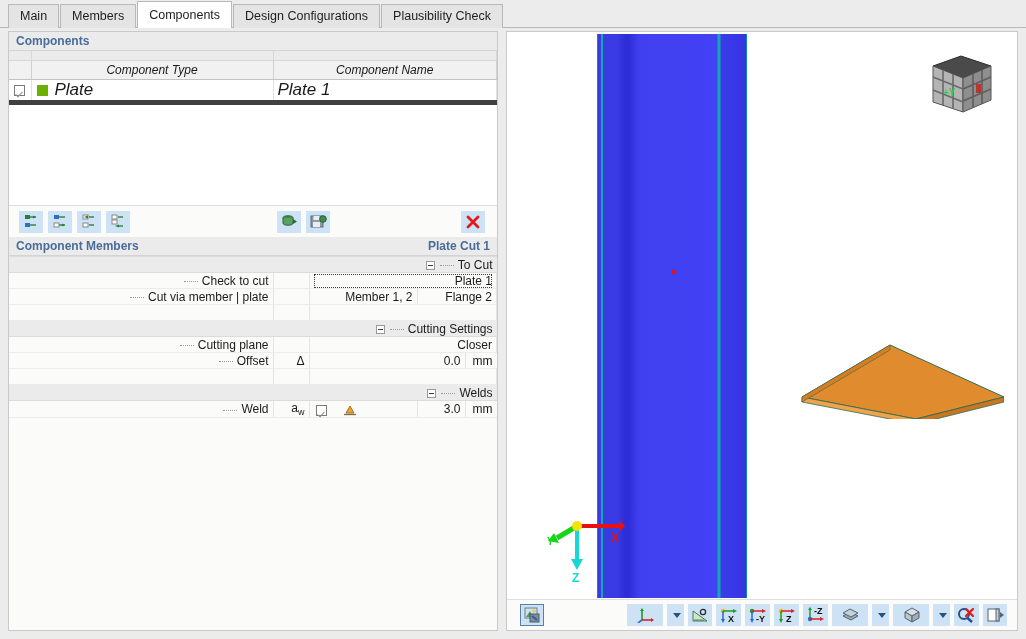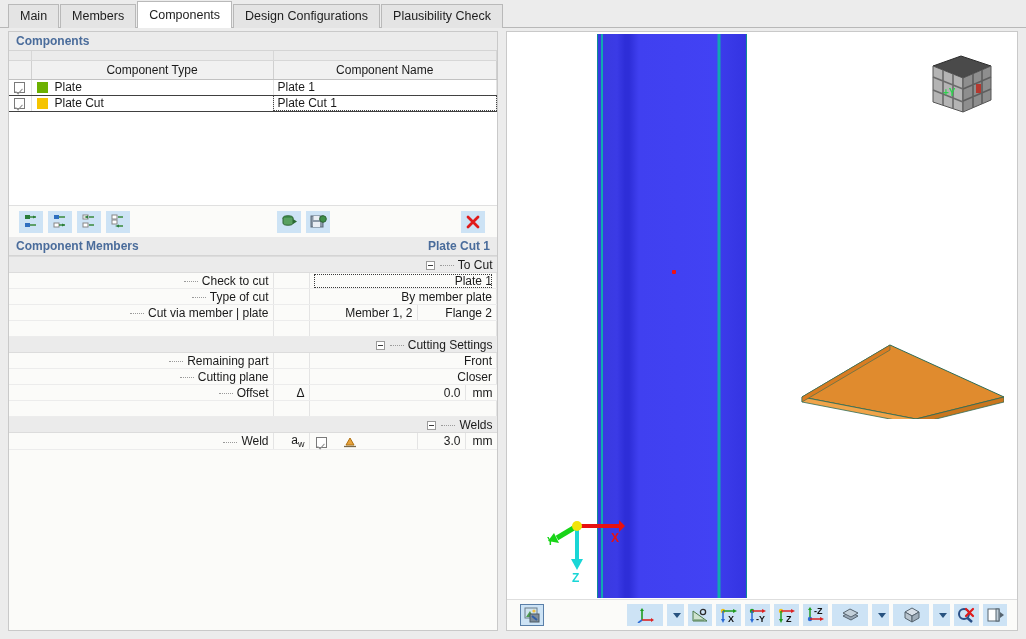--- a/index.html
+++ b/index.html
@@ -60,21 +60,21 @@
     justify-content: space-between;
   }
   .group-header .right-label { color: #4a6c9b; font-weight: 600; }
 
   
   .components-area {
     position: relative;
     height: 186px;
     background: #ffffff;
   }
-  table.grid { border-collapse: collapse; width: 100%; table-layout: fixed; }
+  table.grid { border-collapse: collapse; width: 100%; table-layout: fixed; font-style: italic; }
   table.grid col.c-chk { width: 22px; }
   table.grid col.c-type { width: 242px; }
   table.grid col.c-name { width: 100%; }
   table.grid thead td.spacer {
     height: 9px; background: #ebebeb;
     border-right: 1px solid #d7d7d7;
     border-bottom: 1px solid #d7d7d7;
   }
   table.grid thead th {
     height: 19px;
@@ -83,22 +83,22 @@
     border-bottom: 1px solid #c2c2c2;
     font-weight: normal;
     font-size: 12px;
     color: #1a1a1a;
     text-align: center;
   }
   table.grid thead th.blank { background: #f1f1f1; }
   table.grid tbody td {
     height: 16px;
     border-right: 1px solid #e2e2e2;
-    border-bottom: 1px solid #404040;
-    font-size: 12px;
+    border-bottom: 5px solid #404040;
+    font-size: 17px;
     padding: 0 4px;
     vertical-align: middle;
     background: #ffffff;
   }
   td.chkcell { text-align: center; padding: 0; }
   .chkbox {
     display: inline-block; width: 11px; height: 11px;
     border: 1px solid #7a7a7a; background: #fff;
     position: relative; vertical-align: middle;
   }
@@ -282,29 +282,20 @@
         </thead>
         <tbody>
           <tr>
             <td class="chkcell">
               <span class="chkbox checked"></span>
             </td>
             <td>
               <span class="swatch" style="background:#6cb000"></span><span>Plate</span>
             </td>
             <td class="cell-name">Plate 1</td>
-          </tr>
-          <tr>
-            <td class="chkcell">
-              <span class="chkbox checked"></span>
-            </td>
-            <td>
-              <span class="swatch" style="background:#f5c400"></span><span>Plate Cut</span>
-            </td>
-            <td class="cell-name cell-editing">Plate Cut 1</td>
           </tr>
         </tbody>
       </table>
 
       <div class="comp-toolbar">
         <div class="tb-btn tb-gap-a">
           <svg width="16" height="15" viewBox="0 0 16 15">
             <rect x="2" y="1" width="5" height="4" fill="#2a7d3a"></rect>
             <rect x="2" y="9" width="5" height="4" fill="#2f6fc0"></rect>
             <path d="M7 3 h6 M7 11 h6" stroke="#3a8a3a" stroke-width="1.4"></path>
@@ -385,50 +376,36 @@
             <td class="lbl">
               <span class="tree-indent"></span><span class="dots-h"></span><span>Check to cut</span>
             </td>
             <td class="sym"></td>
             <td class="val" colspan="3">
               <span class="dotted-field">Plate 1</span>
             </td>
           </tr>
           <tr>
             <td class="lbl">
-              <span class="tree-indent"></span><span class="dots-h"></span><span>Type of cut</span>
-            </td>
-            <td class="sym"></td>
-            <td class="val" colspan="3">By member plate</td>
-          </tr>
-          <tr>
-            <td class="lbl">
               <span class="tree-indent"></span><span class="dots-h"></span><span>Cut via member | plate</span>
             </td>
             <td class="sym"></td>
             <td class="val">Member 1, 2</td>
             <td class="val" colspan="2">Flange 2</td>
           </tr>
           <tr class="blankrow">
             <td class="lbl"></td>
             <td class="sym"></td>
             <td class="val" colspan="3"></td>
           </tr>
 
           <tr class="sec">
             <td colspan="5">
               <span class="expander"></span><span class="dots-h"></span><span>Cutting Settings</span>
             </td>
-          </tr>
-          <tr>
-            <td class="lbl">
-              <span class="tree-indent"></span><span class="dots-h"></span><span>Remaining part</span>
-            </td>
-            <td class="sym"></td>
-            <td class="val" colspan="3">Front</td>
           </tr>
           <tr>
             <td class="lbl">
               <span class="tree-indent"></span><span class="dots-h"></span><span>Cutting plane</span>
             </td>
             <td class="sym"></td>
             <td class="val" colspan="3">Closer</td>
           </tr>
           <tr>
             <td class="lbl">

